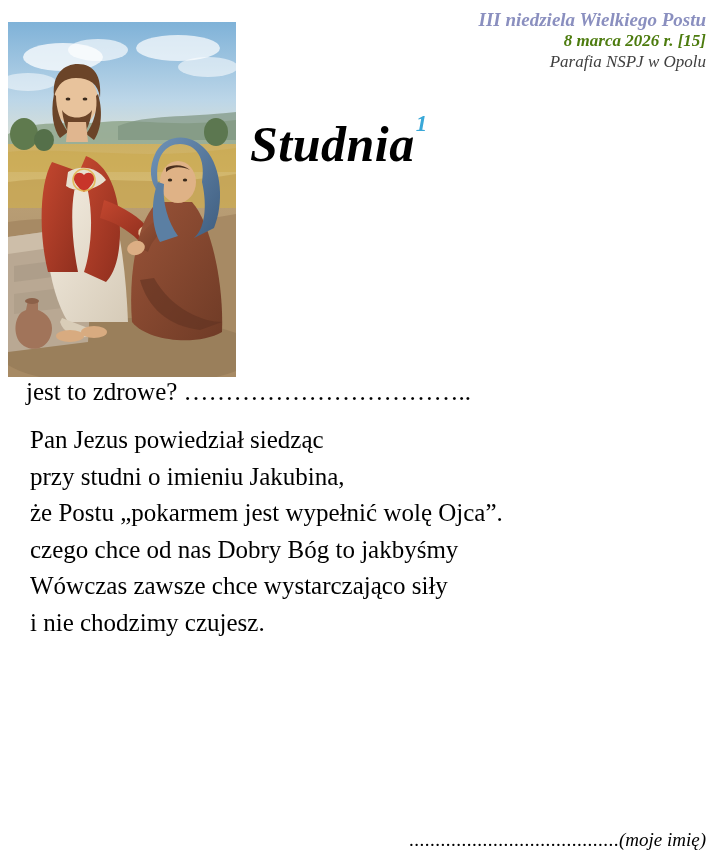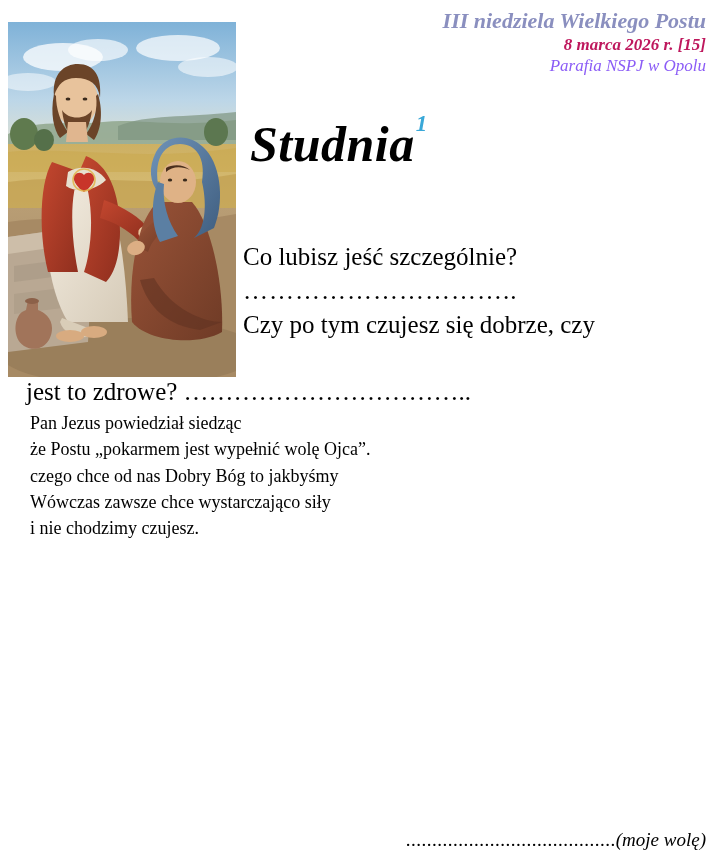--- a/index.html
+++ b/index.html
@@ -40,37 +40,37 @@
   .header {
     position: absolute;
     right: 14px;
     top: 8px;
     text-align: right;
     line-height: 1.22;
   }
   .header .line1 {
     font-weight: bold;
     font-style: italic;
-    font-size: 22px;
+    font-size: 19px;
     color: #8a8fbf;
     letter-spacing: 0px;
     white-space: nowrap;
   }
   .header .line2 {
     font-weight: bold;
     font-style: italic;
     font-size: 17px;
-    color: #be185d;
+    color: #4d7c0f;
     white-space: nowrap;
     text-align: right;
   }
   .header .line3 {
     font-style: italic;
     font-size: 17px;
-    color: #8b5cf6;
+    color: #404040;
     white-space: nowrap;
   }
 
   
   .title-wrap {
     position: absolute;
     left: 250px;
     top: 115px;
     width: 460px;
     text-align: left;
@@ -116,23 +116,23 @@
     top: 375px;
     width: 660px;
     font-size: 25px;
     line-height: 1.36;
   }
 
   
   .body-text {
     position: absolute;
     left: 30px;
-    top: 410px;
+    top: 422px;
     width: 670px;
-    font-size: 18px;
+    font-size: 25px;
     line-height: 1.46;
   }
   .body-text .bl {
     display: block;
     white-space: nowrap;
   }
 
   
   .signature {
     position: absolute;
@@ -270,36 +270,32 @@
   <div class="header">
     <div class="line1">III niedziela Wielkiego Postu</div>
     <div class="line2">8 marca 2026 r. [15]</div>
     <div class="line3">Parafia NSPJ w Opolu</div>
   </div>
 
   <div class="title-wrap">
     <span class="title"><span>Studnia</span><span class="sup">1</span></span>
   </div>
 
-  <div class="questions">
-    <div class="q-line">Co lubisz jeść szczególnie?</div>
-    <div class="q-line dots">…………………………..</div>
-    <div class="q-line">Czy po tym czujesz się dobrze, czy</div>
-  </div>
 
   <div class="question2-tail">
     <span>jest to zdrowe?</span>
     <span class="dots">……………………………..</span>
   </div>
 
   <div class="body-text">
     <span class="bl">Pan Jezus powiedział siedząc</span>
+    <span class="bl">przy studni o imieniu Jakubina,</span>
     <span class="bl">że Postu „pokarmem jest wypełnić wolę Ojca”.</span>
     <span class="bl">czego chce od nas Dobry Bóg to jakbyśmy</span>
     <span class="bl">Wówczas zawsze chce wystarczająco siły</span>
     <span class="bl">i nie chodzimy czujesz.</span>
   </div>
 
   <div class="signature">
-    <span class="sig-dots">........................................</span><span>(moje wolę)</span>
+    <span class="sig-dots">........................................</span><span>(moje imię)</span>
   </div>
 
 </div>
 
 </body></html>

